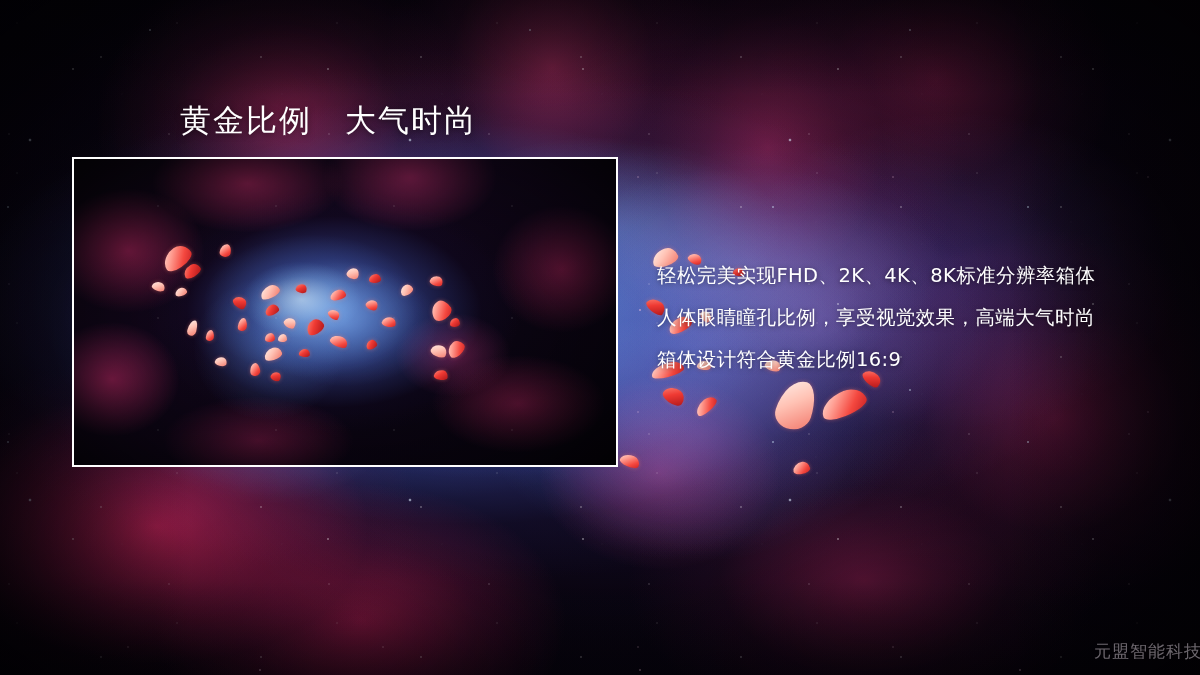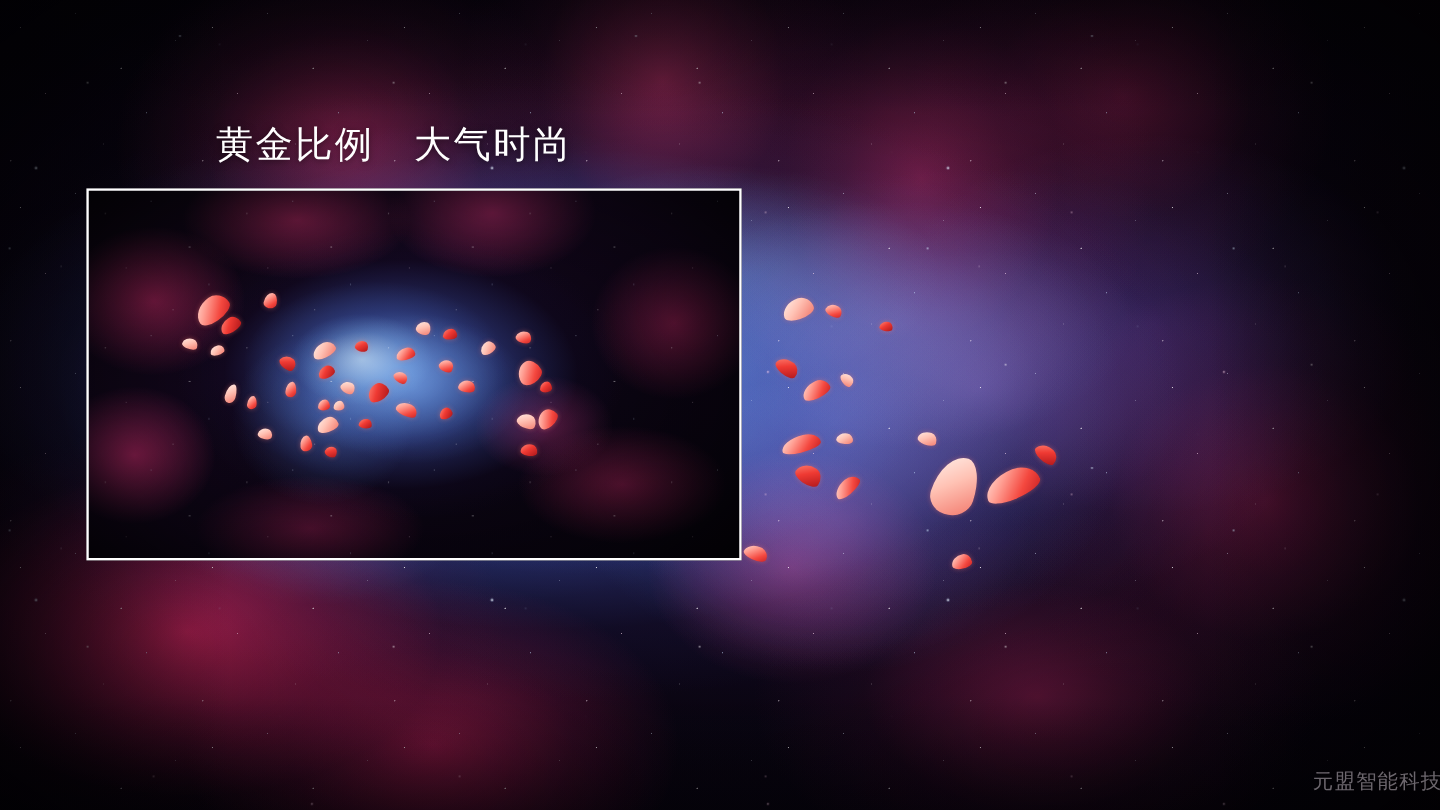--- a/index.html
+++ b/index.html
@@ -269,16 +269,21 @@
       <div class="petal deep" style="left: 663px; top: 388px; width: 22px; height: 16px; transform: rotate(35deg);"></div>
       <div class="petal" style="left: 694px; top: 400px; width: 24px; height: 12px; transform: rotate(-40deg);"></div>
       <div class="petal pale" style="left: 765px; top: 360px; width: 16px; height: 11px; transform: rotate(20deg);"></div>
       <div class="petal pale" style="left: 778px; top: 380px; width: 36px; height: 50px; transform: rotate(18deg);"></div>
       <div class="petal" style="left: 820px; top: 392px; width: 47px; height: 24px; transform: rotate(-22deg);"></div>
       <div class="petal deep" style="left: 862px; top: 372px; width: 20px; height: 13px; transform: rotate(44deg);"></div>
       <div class="petal" style="left: 793px; top: 462px; width: 17px; height: 12px; transform: rotate(-10deg);"></div>
       <div class="petal" style="left: 620px; top: 455px; width: 20px; height: 12px; transform: rotate(24deg);"></div>
     </div>
 
+  <div class="body-copy">
+    <div class="body-line">轻松完美实现FHD、2K、4K、8K标准分辨率箱体</div>
+    <div class="body-line">人体眼睛瞳孔比例，享受视觉效果，高端大气时尚</div>
+    <div class="body-line">箱体设计符合黄金比例16:9</div>
+  </div>
 
   <div class="watermark">元盟智能科技</div>
 
 </div>
 
 </body></html>

